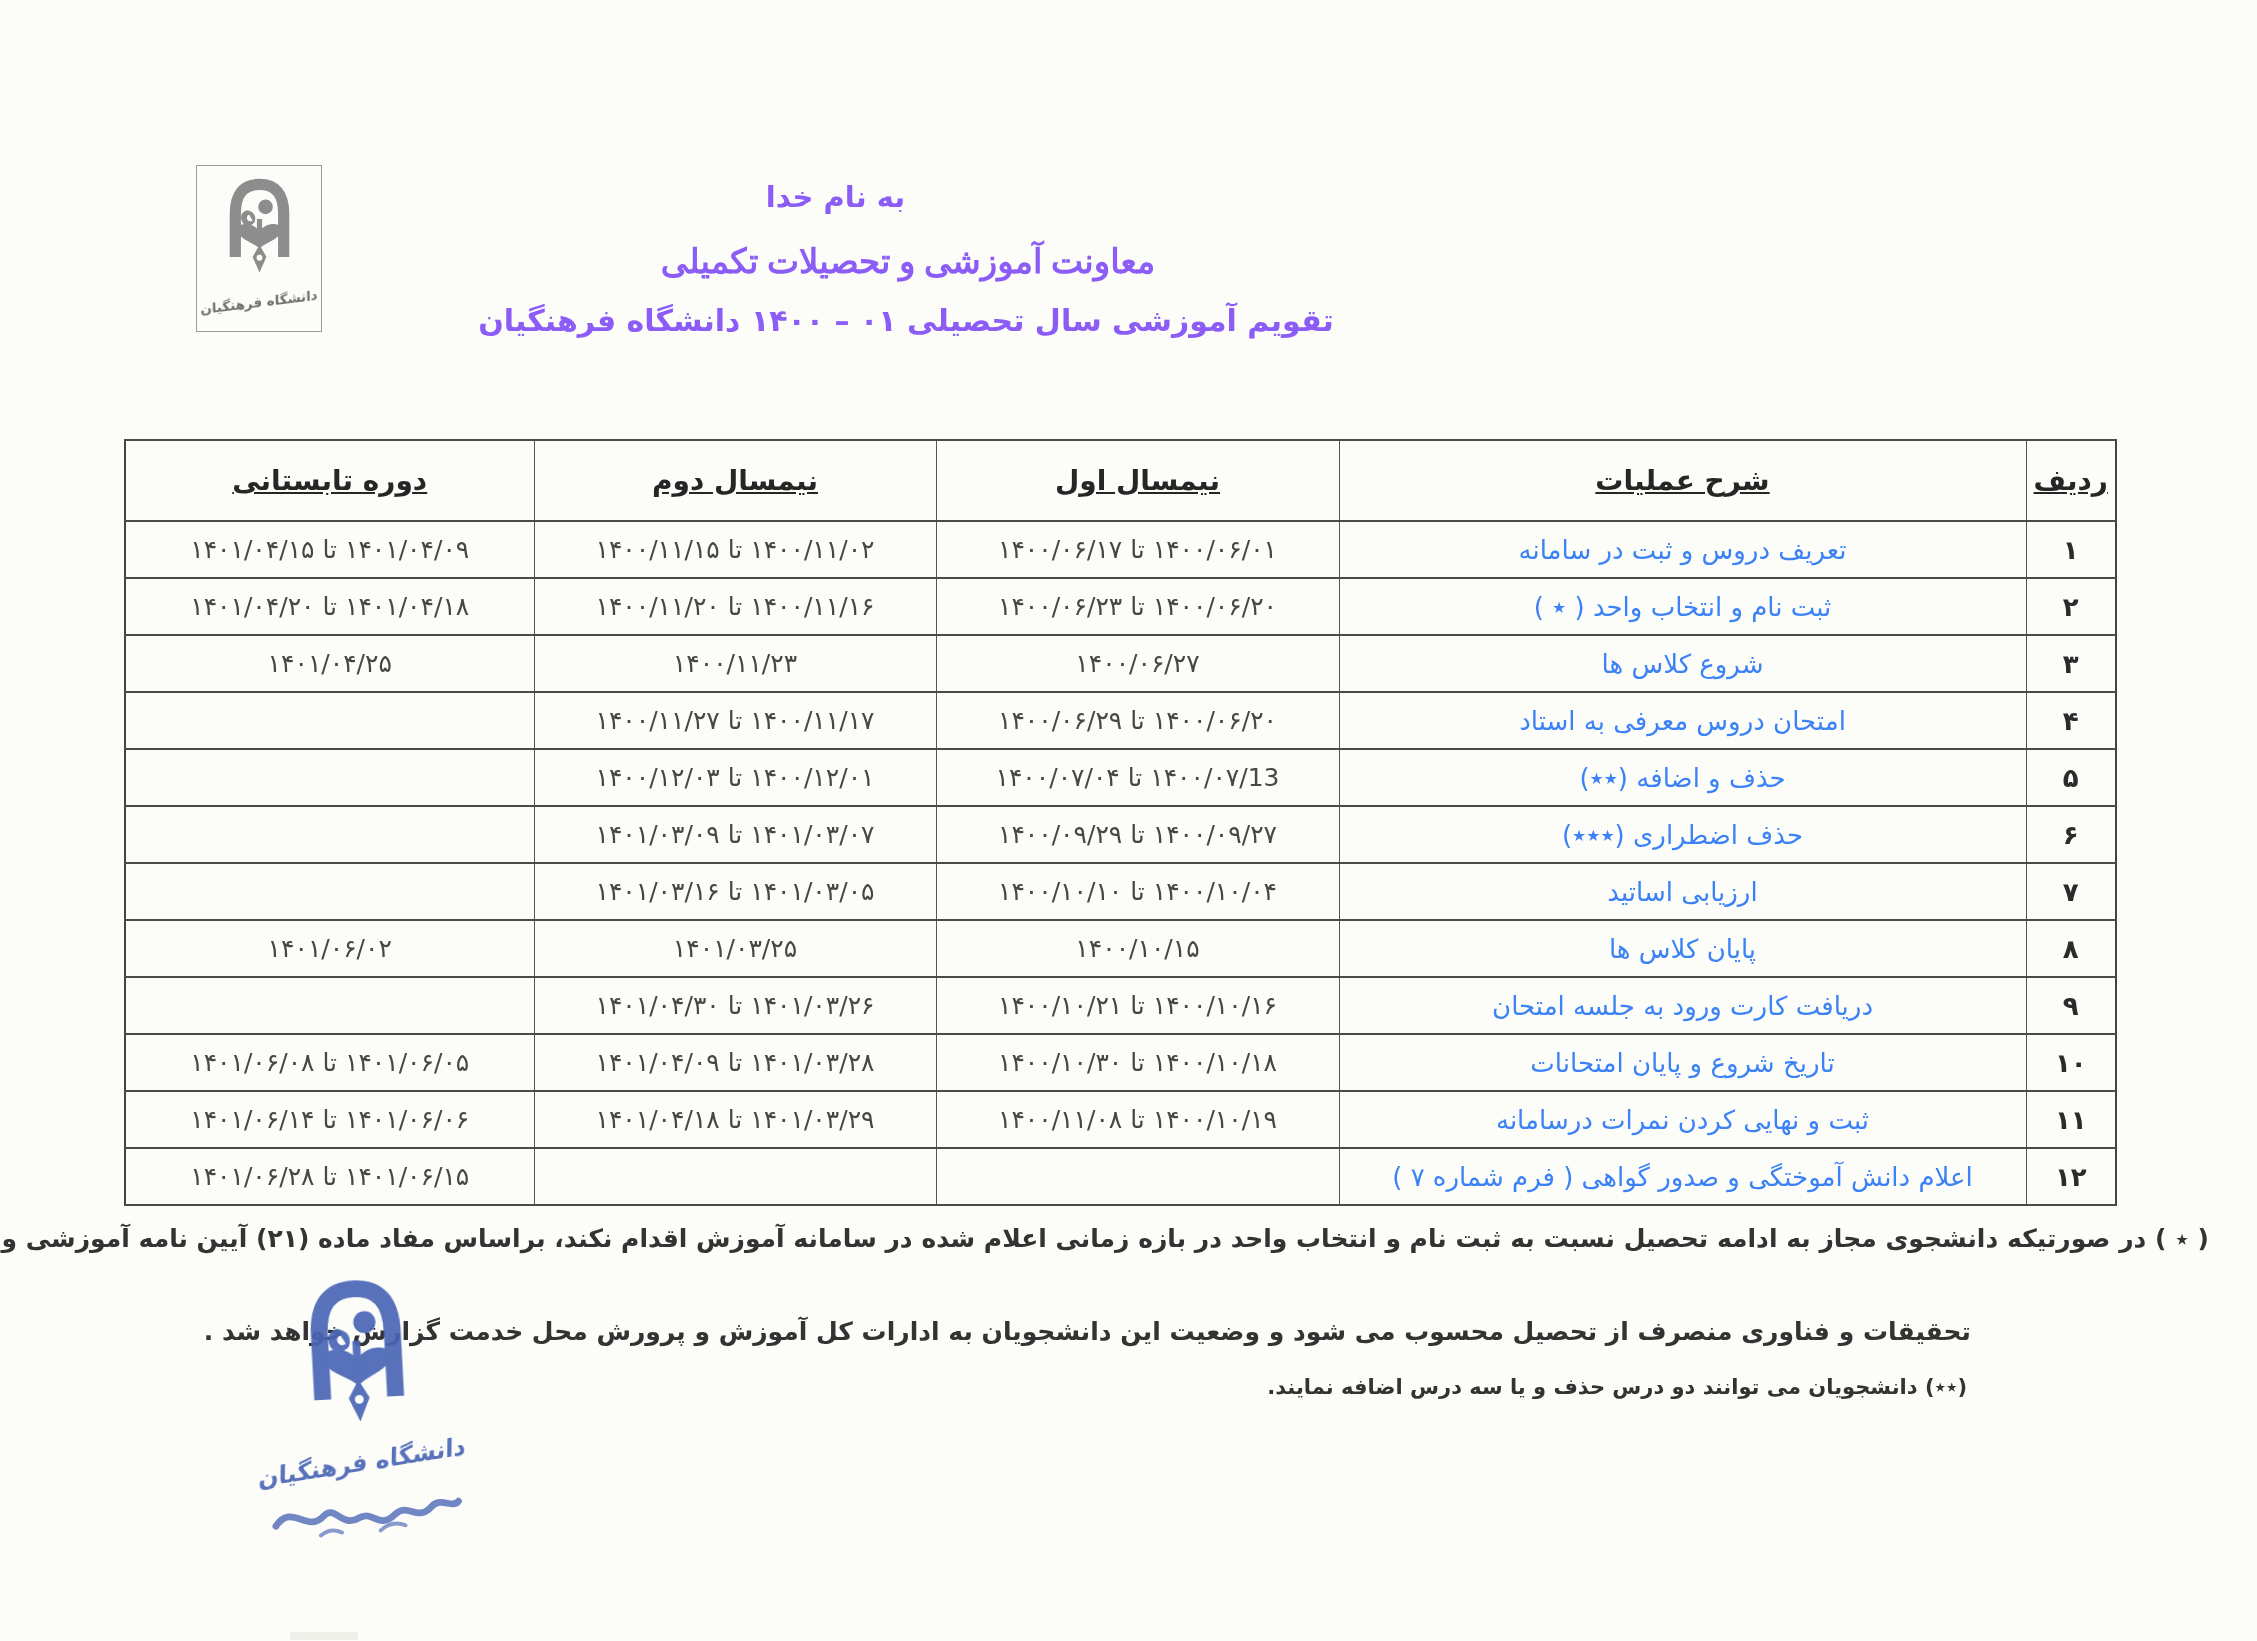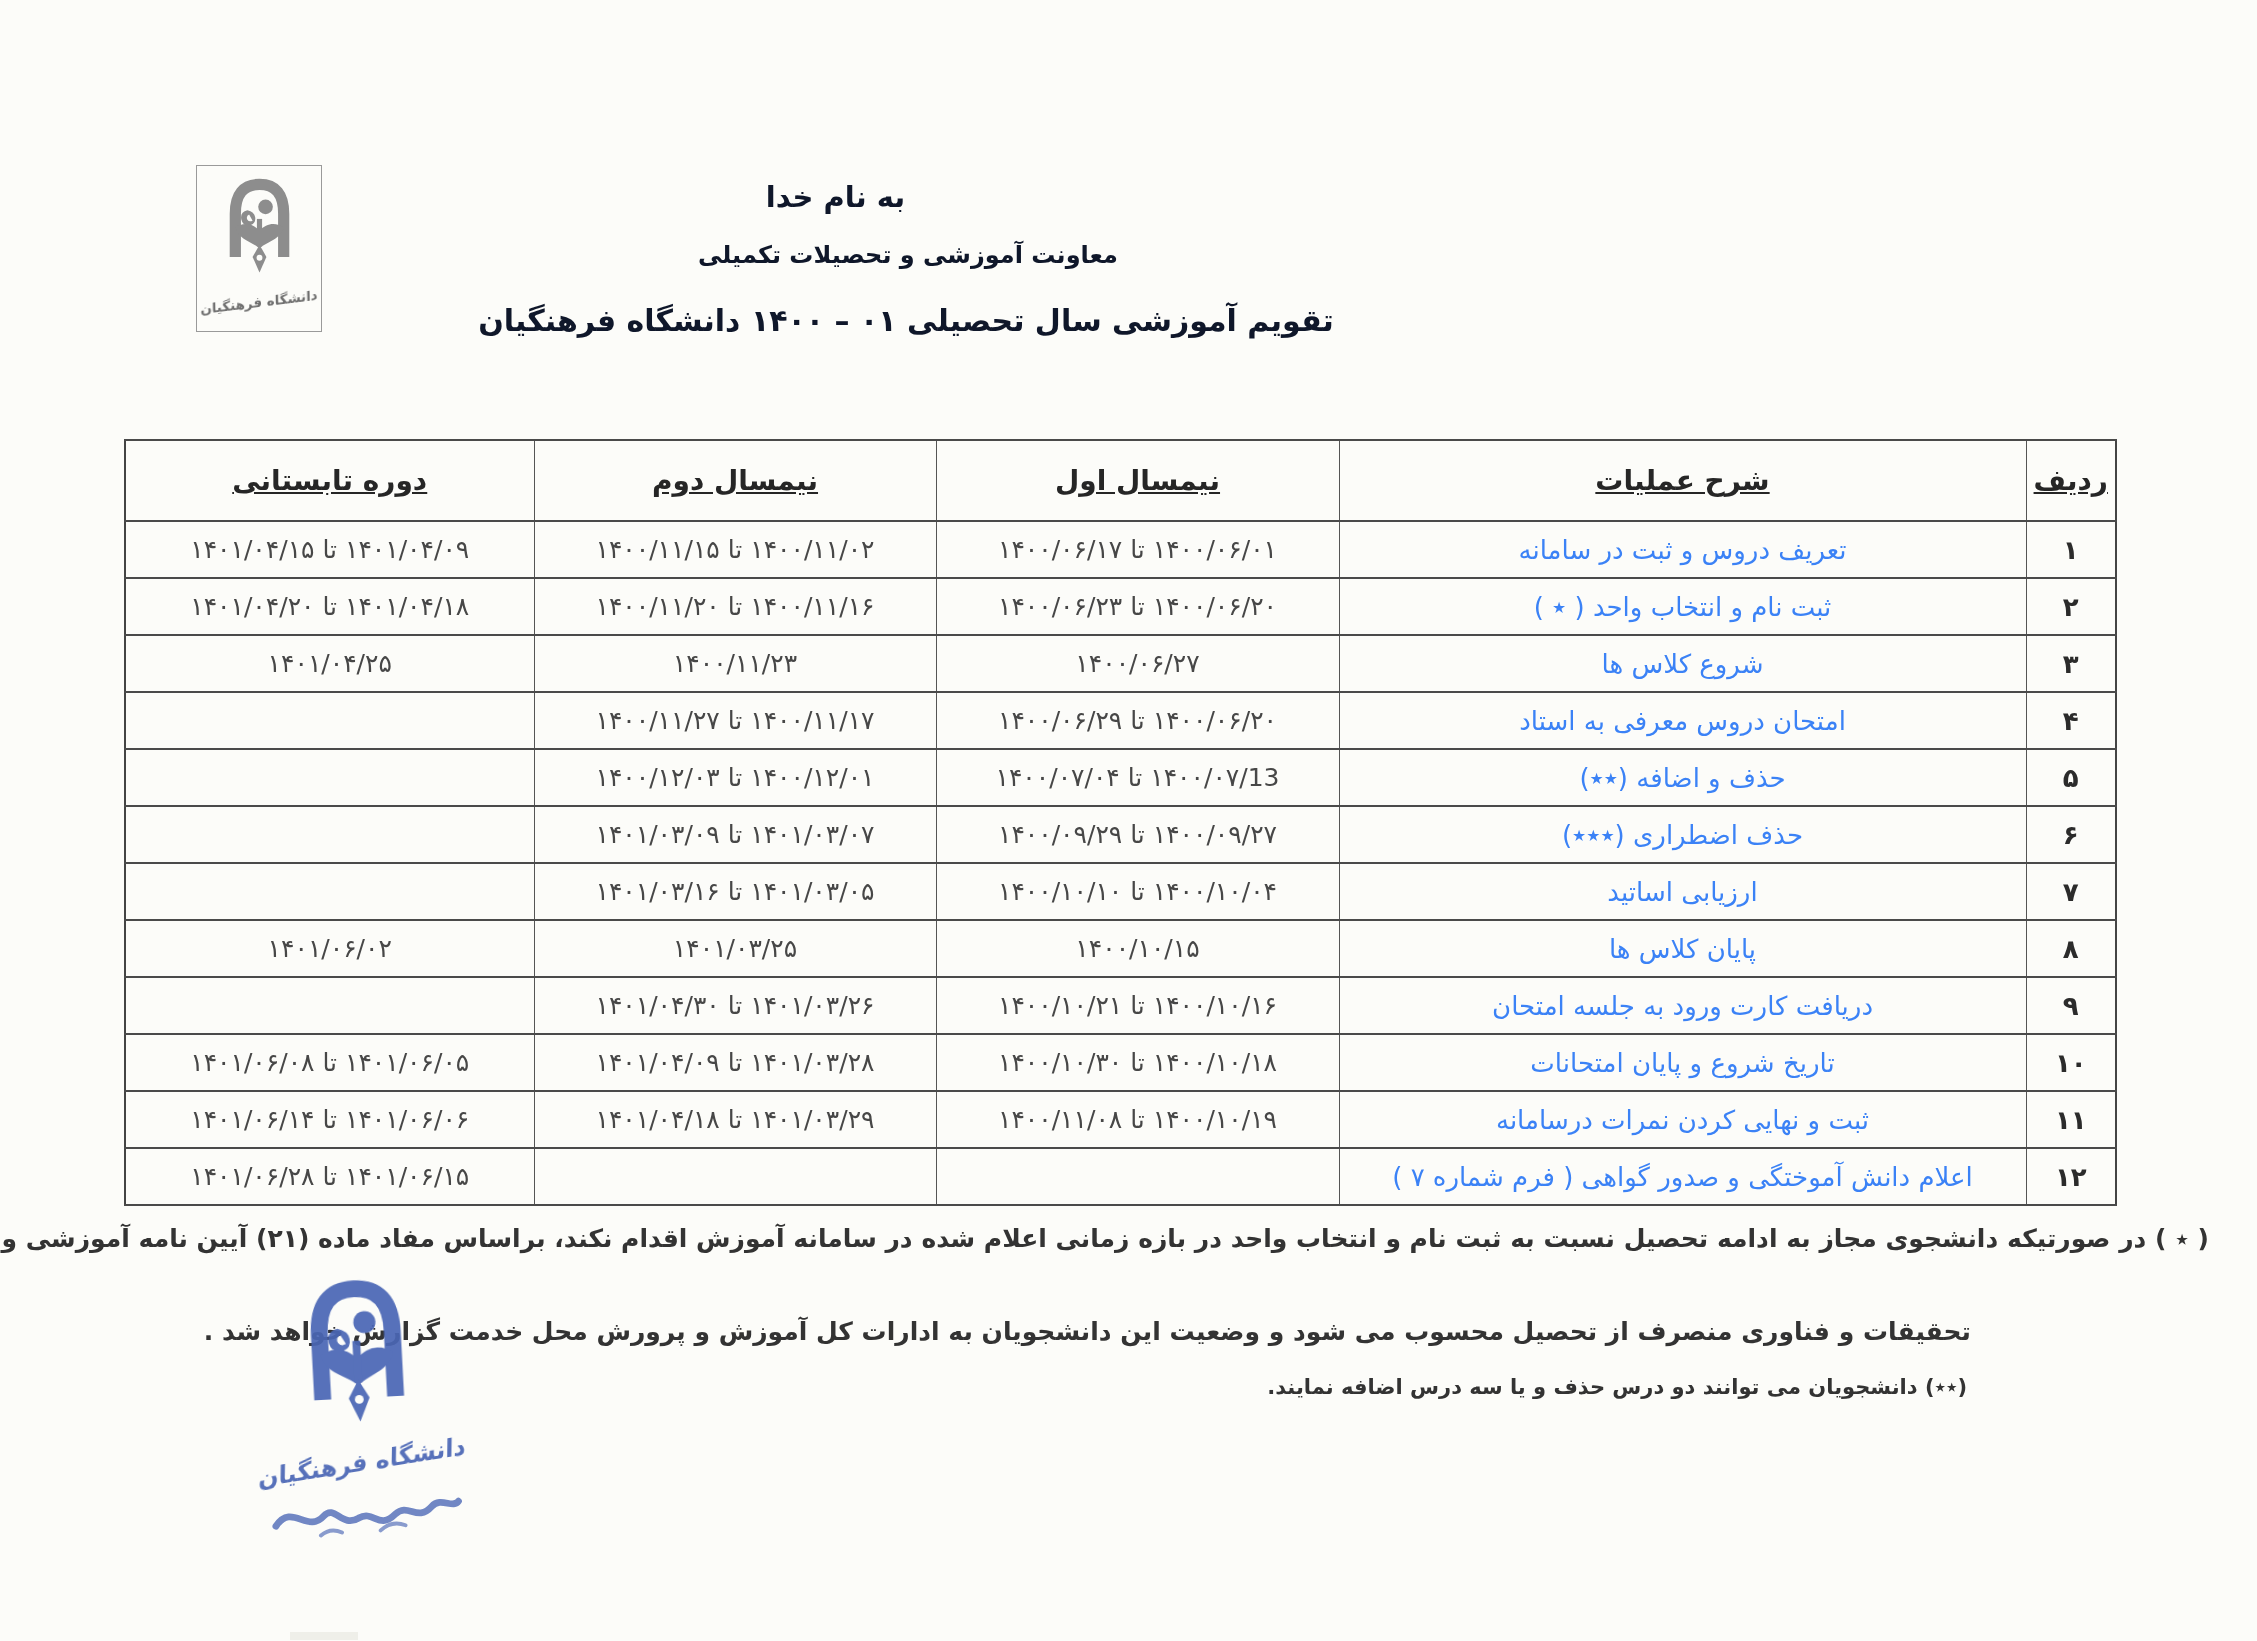--- a/index.html
+++ b/index.html
@@ -1,22 +1,22 @@
 <!DOCTYPE html>
 <html lang="fa" dir="rtl"><head>
 <meta charset="utf-8">
 <style>
   html,body{margin:0;padding:0;}
   body{font-family:"DejaVu Sans", sans-serif; background:#e8e8e6;}
   .page{position:relative;width:2257px;height:1641px;background:#fcfcf9;overflow:hidden;direction:rtl;}
 
   
-  .hline{position:absolute;text-align:center;color:#0f172a;font-weight:bold;white-space:nowrap;}
+  .hline{position:absolute;text-align:center;color:#8b5cf6;font-weight:bold;white-space:nowrap;}
   .bismillah{left:401px;top:180px;width:869px;font-size:29px;}
-  .department{left:425px;top:241px;width:966px;font-size:24px;}
+  .department{left:425px;top:241px;width:966px;font-size:34px;font-family:Liberation Serif, serif;}
   .doc-title{left:423px;top:303px;width:966px;font-size:30px;}
 
   
   .logo-box{position:absolute;left:196px;top:165px;width:126px;height:167px;border:1.4px solid #9a9a9a;box-sizing:border-box;text-align:center;}
   .logo-box svg{margin-top:7.7px;}
   .logo-name-gray{display:block;margin-top:1.9px;font-size:13.5px;color:#6f6f6f;transform:rotate(-7deg) skewX(-6deg);font-weight:bold;filter:blur(0.3px);}
 
   
   table.cal{position:absolute;left:124px;top:439px;width:1991px;border-collapse:collapse;table-layout:fixed;direction:rtl;}
   table.cal th, table.cal td{

